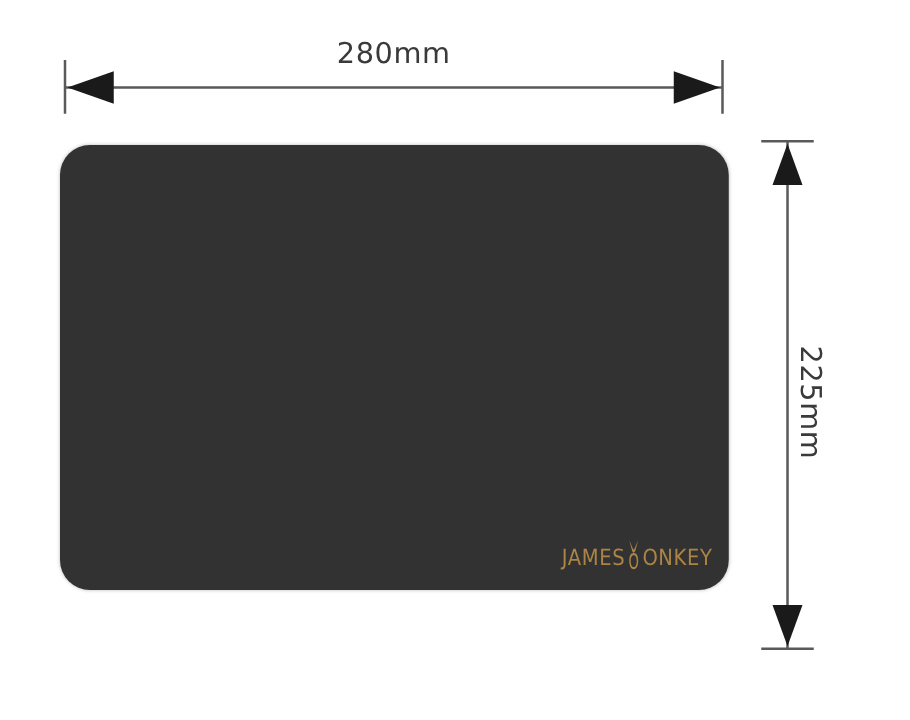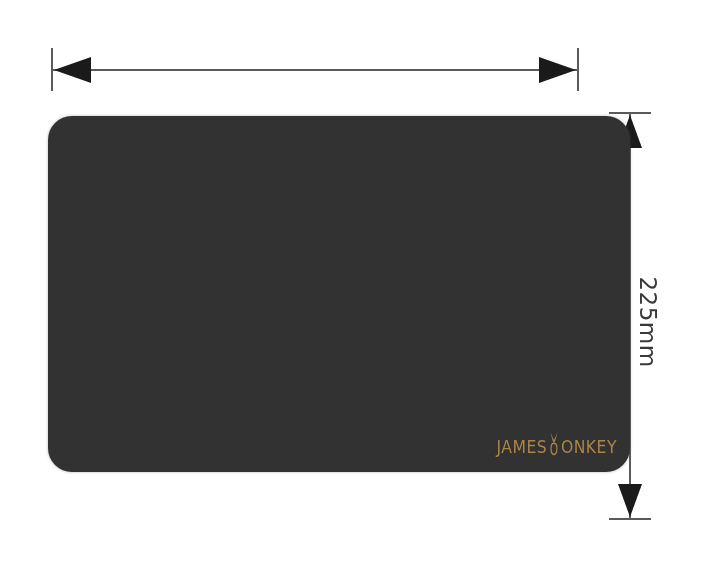--- a/index.html
+++ b/index.html
@@ -111,21 +111,20 @@
   
   .mousepad {
     position: absolute;
     left: 48px;
     top: 116px;
     width: 535px;
     height: 356px;
     background: #323232;
     border-radius: 24px;
     box-shadow: 0 0 3px rgba(90,90,90,0.45);
-    padding-left: 47px;
   }
   .brand-logo {
     position: absolute;
     right: 13px;
     bottom: 16px;
     display: flex;
     align-items: flex-end;
     color: #ab8446;
     font-size: 17px;
     font-weight: 400;
@@ -142,20 +141,21 @@
     width: 13px;
     height: 24px;
     margin: 0 1px -1px 1px;
   }
 </style>
 </head>
 <body>
 
 <div class="stage">
 
+  <div class="h-dim-label">280mm</div>
   <div class="h-dim-line"></div>
   <div class="h-tick left"></div>
   <div class="h-tick right"></div>
   <div class="arrow arrow-left"></div>
   <div class="arrow arrow-right"></div>
 
   <div class="v-dim-line"></div>
   <div class="v-tick top"></div>
   <div class="v-tick bottom"></div>
   <div class="arrow arrow-up"></div>

